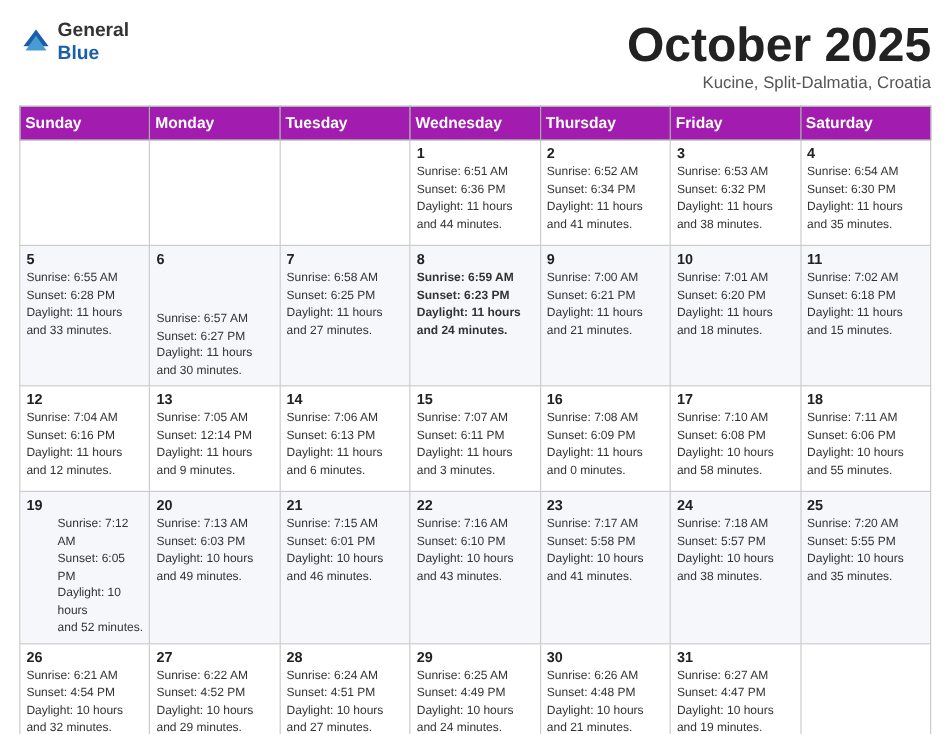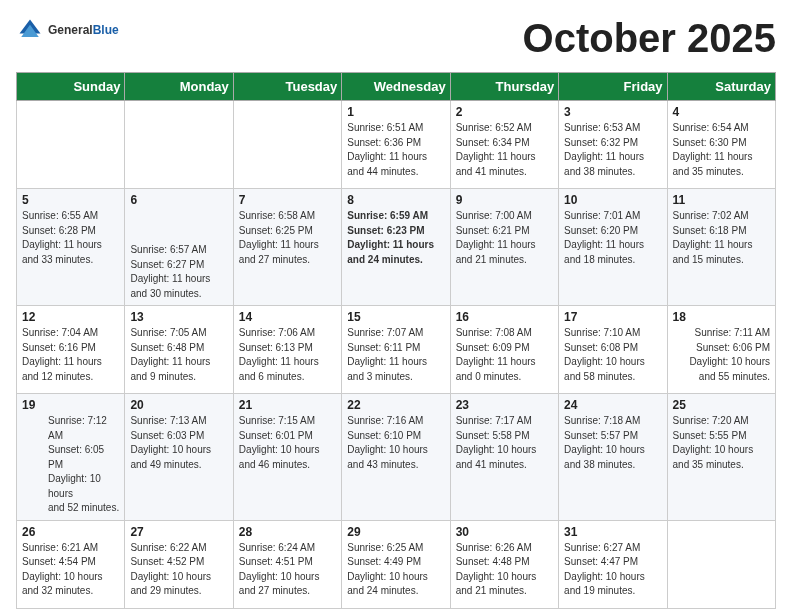--- a/index.html
+++ b/index.html
@@ -16,22 +16,22 @@
       align-items: flex-start;
       margin-bottom: 12px;
     }
     .logo {
       display: flex;
       align-items: center;
       gap: 0;
     }
     .logo-text {
       display: flex;
-      flex-direction: row;
-      font-size: 12px;
+      flex-direction: column;
+      font-size: 16px;
       font-weight: bold;
       line-height: 1.2;
     }
     .logo-general { color: #333; }
     .logo-blue { color: #1a5fa8; }
     .logo-icon {
       width: 28px;
       height: 28px;
       margin-right: 4px;
     }
@@ -47,26 +47,26 @@
     .location {
       font-size: 14px;
       color: #555;
     }
     .calendar {
       width: 100%;
       border-collapse: collapse;
       border: 1px solid #ccc;
     }
     .calendar th {
-      background-color: #15803d;
+      background-color: #a21caf;
       color: #fff;
       font-size: 13px;
       font-weight: bold;
       padding: 6px 4px;
-      text-align: right;
+      text-align: left;
       border: 1px solid #aaa;
     }
     .calendar td {
       vertical-align: top;
       border: 1px solid #ccc;
       padding: 4px 5px;
       font-size: 10.5px;
       color: #333;
       background: #fff;
       width: 108px;
@@ -100,20 +100,21 @@
       <polygon points="16,4 28,20 4,20" fill="#1a5fa8"></polygon>
       <polygon points="16,10 26,24 6,24" fill="#4a9ad4"></polygon>
     </svg>
     <div class="logo-text">
       <span class="logo-general">General</span>
       <span class="logo-blue">Blue</span>
     </div>
   </div>
   <div class="title-block">
     <div class="month-title">October 2025</div>
+    <div class="location">Kucine, Split-Dalmatia, Croatia</div>
   </div>
 </div>
 
 <table class="calendar">
   <thead>
     <tr>
     <th>Sunday</th>
         <th>Monday</th>
         <th>Tuesday</th>
         <th>Wednesday</th>
@@ -211,21 +212,21 @@
         <td>
           <div class="day-number">12</div>
           <div class="day-info" style="white-space: pre-line;">Sunrise: 7:04 AM
 Sunset: 6:16 PM
 Daylight: 11 hours
 and 12 minutes.</div>
         </td>
         <td>
           <div class="day-number">13</div>
           <div class="day-info" style="white-space: pre-line;">Sunrise: 7:05 AM
-Sunset: 6:48 PM
+Sunset: 12:14 PM
 Daylight: 11 hours
 and 9 minutes.</div>
         </td>
         <td>
           <div class="day-number">14</div>
           <div class="day-info" style="white-space: pre-line;">Sunrise: 7:06 AM
 Sunset: 6:13 PM
 Daylight: 11 hours
 and 6 minutes.</div>
         </td>
@@ -245,21 +246,21 @@
         </td>
         <td>
           <div class="day-number">17</div>
           <div class="day-info" style="white-space: pre-line;">Sunrise: 7:10 AM
 Sunset: 6:08 PM
 Daylight: 10 hours
 and 58 minutes.</div>
         </td>
         <td>
           <div class="day-number">18</div>
-          <div class="day-info" style="white-space: pre-line; text-align: right;">Sunrise: 7:11 AM
+          <div class="day-info" style="white-space: pre-line;">Sunrise: 7:11 AM
 Sunset: 6:06 PM
 Daylight: 10 hours
 and 55 minutes.</div>
         </td>
       </tr>
       <tr>
         <td>
           <div class="day-number">19</div>
           <div class="day-info" style="white-space: pre-line; margin-left: 26px;">Sunrise: 7:12 AM
 Sunset: 6:05 PM

